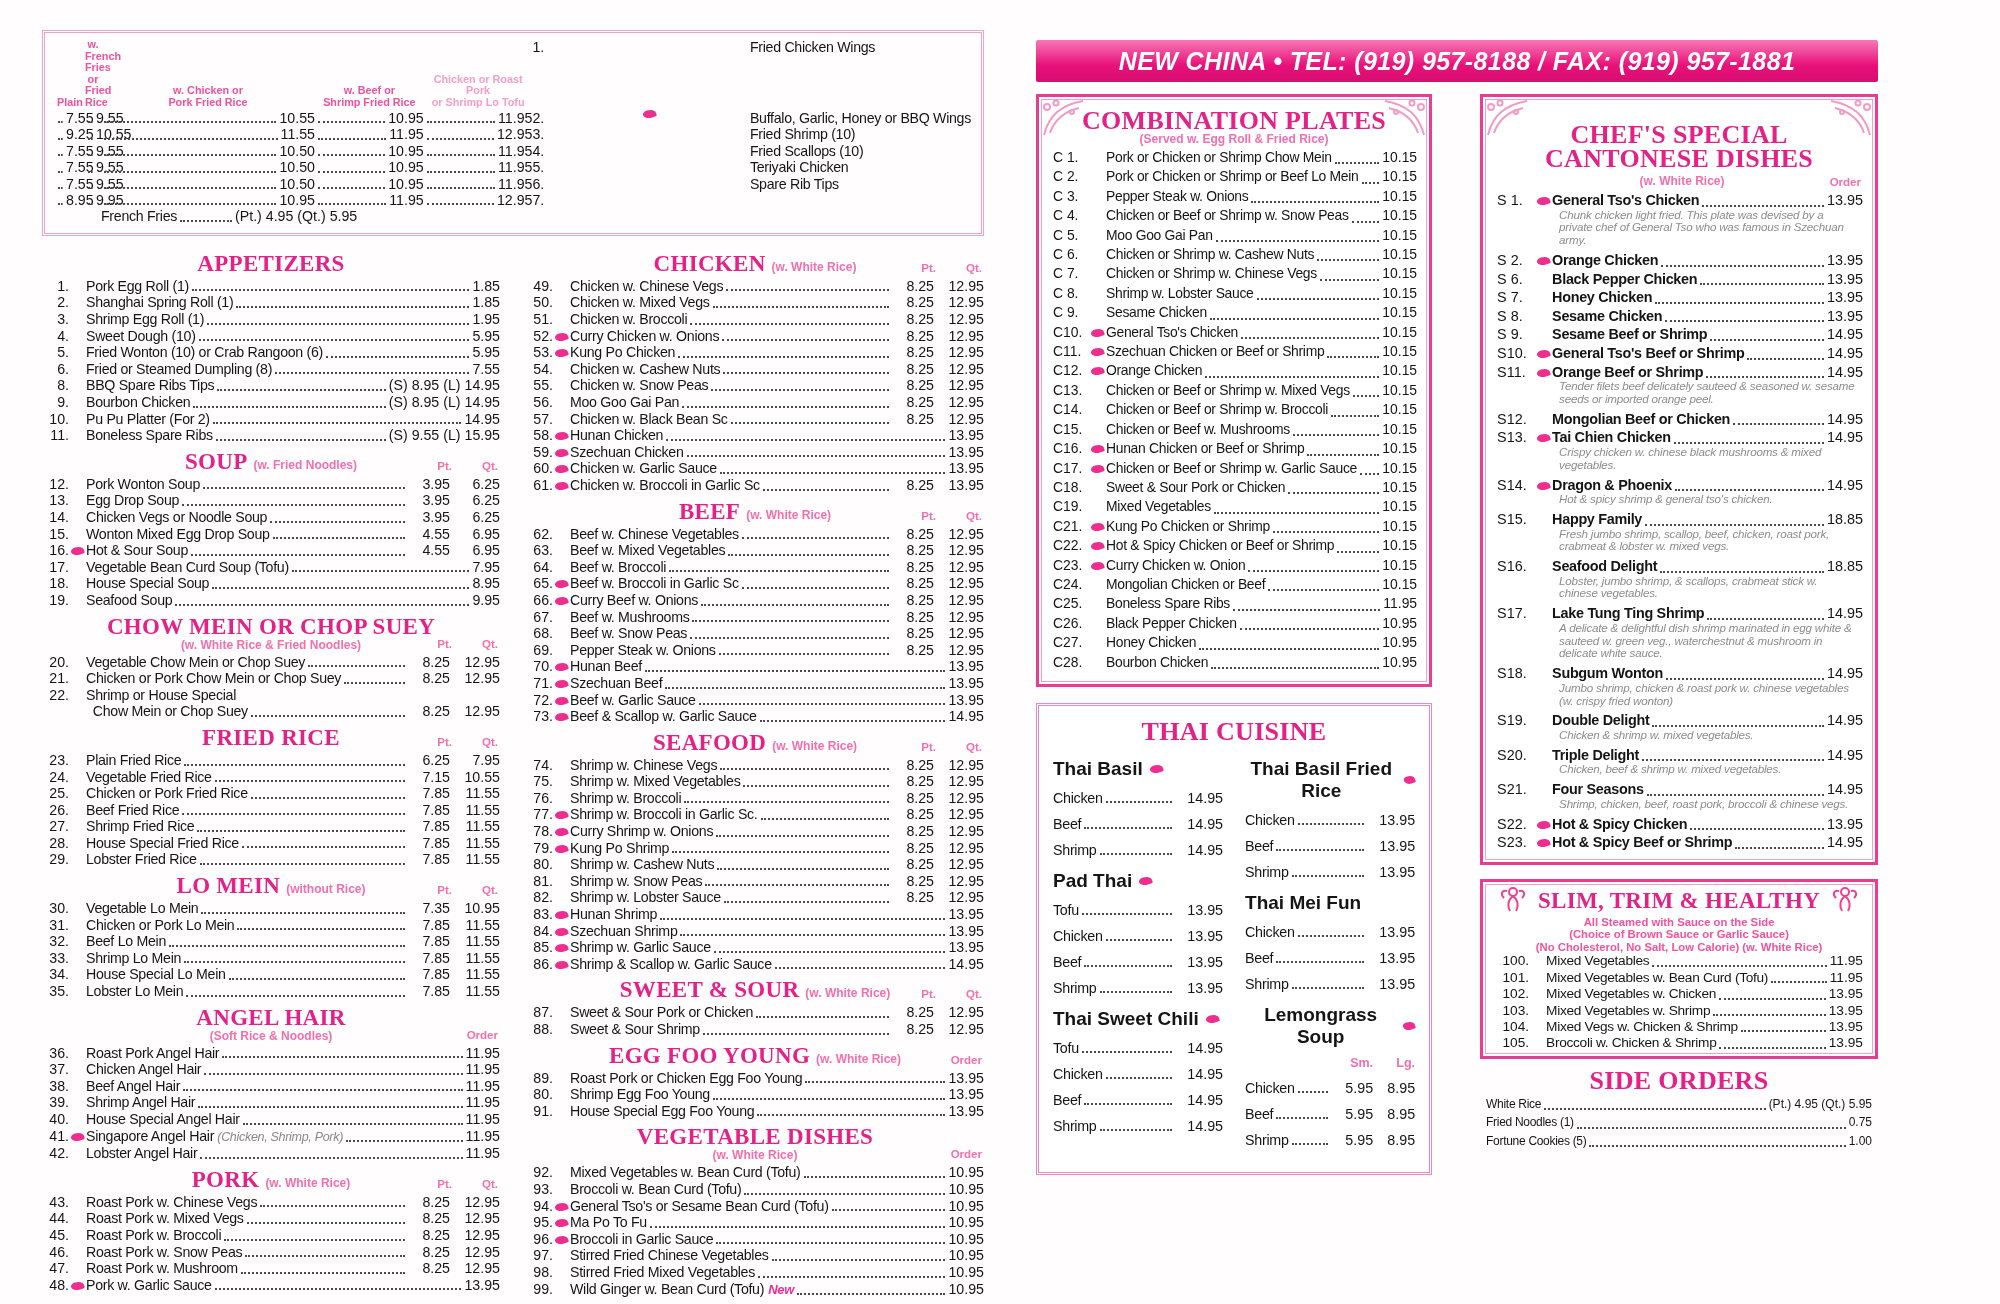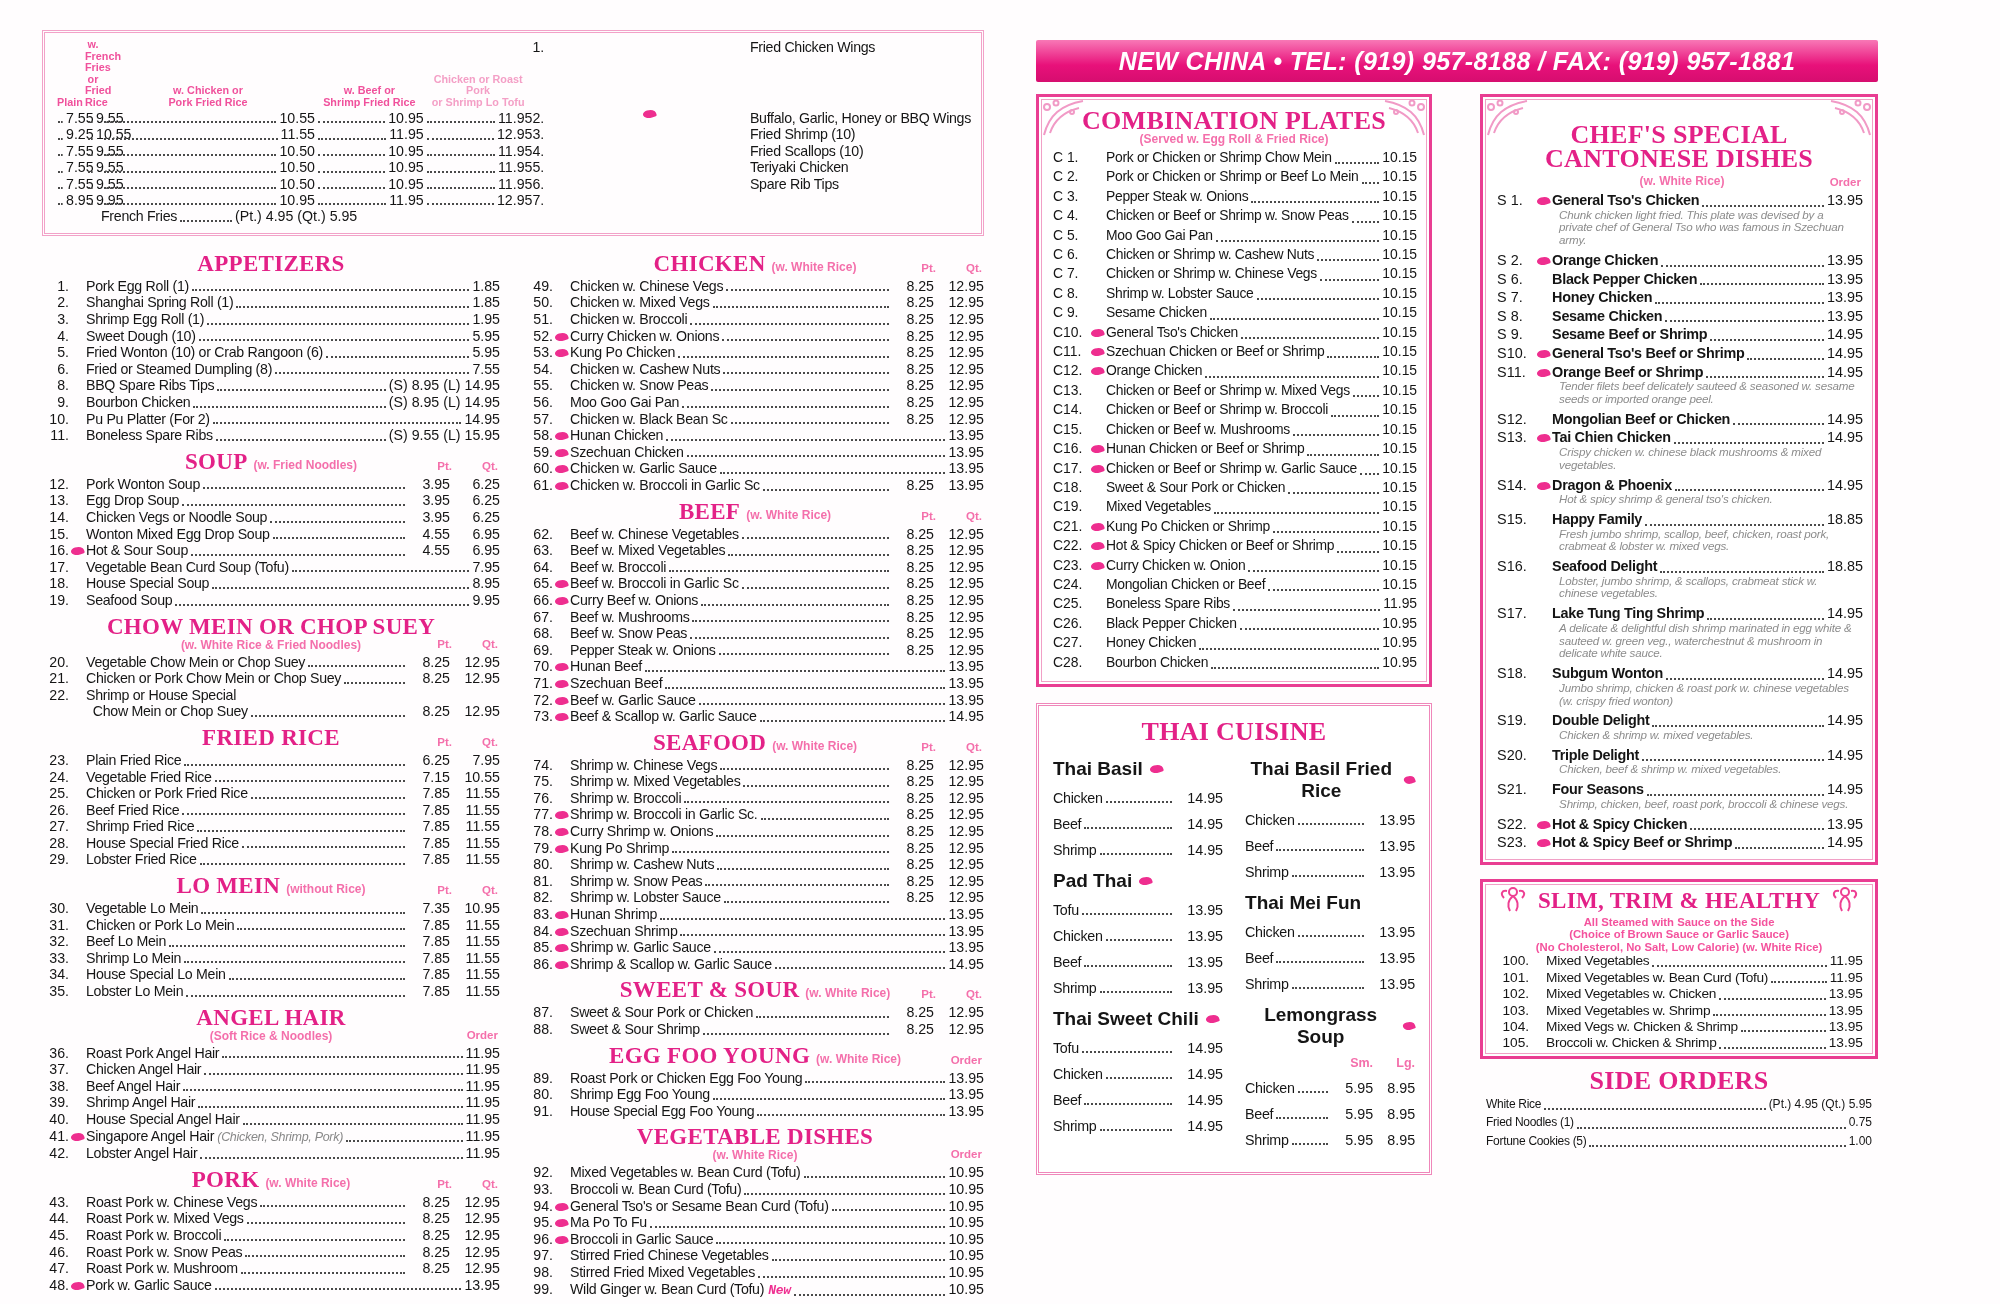--- a/index.html
+++ b/index.html
@@ -21,21 +21,21 @@
   .ssub.below{display:block;margin-left:0;line-height:13px;}
   .slabels{position:absolute;right:2px;bottom:2px;color:#f46fab;font-size:11.5px;font-weight:700;display:flex;}
   .slabels span{min-width:46px;text-align:right;}
 
   
   .row{display:flex;align-items:baseline;font-size:14.2px;line-height:16.6px;}
   .num{width:27px;text-align:right;flex:none;}
   .icell{width:17px;flex:none;display:inline-flex;justify-content:center;align-items:center;}
   .iname{white-space:nowrap;letter-spacing:-.3px;}
   .inote{font-style:italic;color:#888;font-size:12.5px;}
-  .newtag{font-family:Liberation Mono, monospace;font-style:italic;font-weight:700;color:#ef2e90;font-size:13px;margin-left:4px;}
+  .newtag{font-family:Liberation Sans, sans-serif;font-style:italic;font-weight:700;color:#ef2e90;font-size:13px;margin-left:4px;}
   .lead{flex:1;min-width:5px;margin:0 3px;border-bottom:2px dotted #4a4a4a;align-self:flex-end;transform:translateY(-3px);}
   .pt{width:42px;text-align:right;flex:none;}
   .qt{width:50px;text-align:right;flex:none;}
   .psingle{flex:none;text-align:right;}
   .chili{width:13px;height:8px;background:#ee2e8f;border-radius:65% 100% 15% 100%;transform:rotate(-18deg);display:inline-block;}
 
   
   .fbox{border:3px double #f2a2c8;padding:6px 10px 8px;margin-bottom:10px;}
   .fgrid{display:grid;grid-template-columns:30px 16px 214px repeat(5,1fr);}
   .ftitle{font-family:"Liberation Serif",serif;font-weight:700;color:#e32187;font-size:26px;grid-column:1/4;align-self:end;line-height:24px;padding-left:14px;}

